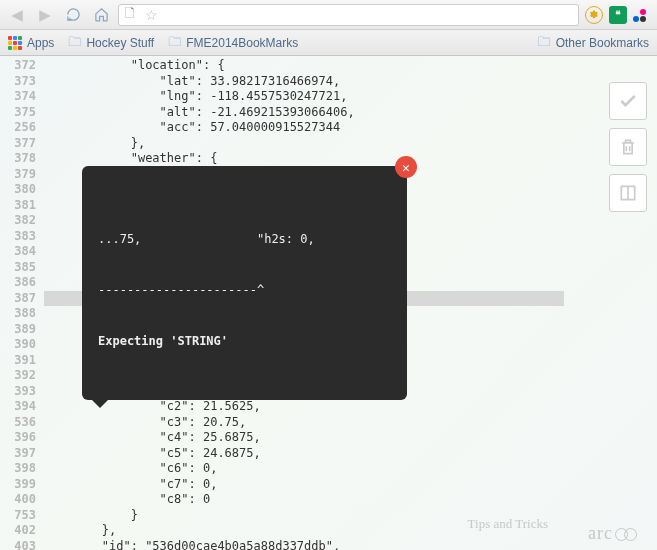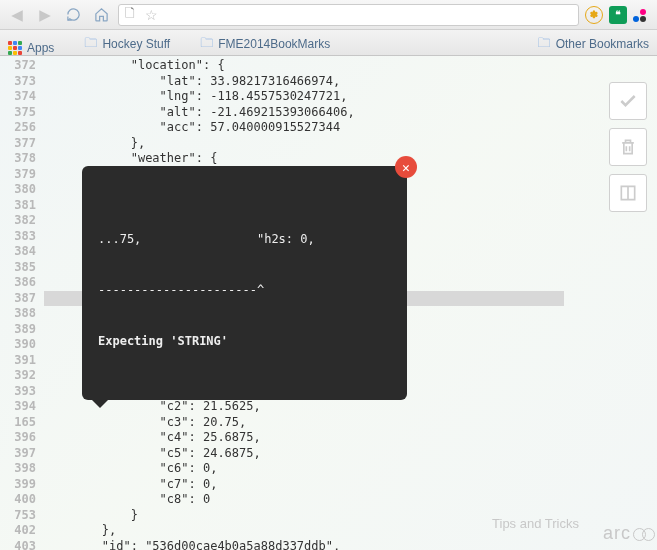--- a/index.html
+++ b/index.html
@@ -53,25 +53,25 @@
 .ext-yellow { border: 1px solid #e6a817; color: #e6a817; border-radius: 50%; }
 .ext-green { background: #0f9d58; color: #fff; }
 .ext-pink { color:#fff; width:6px; height:6px; border-radius:50%; box-shadow: 7px 0 0 #ff0084, 0 7px 0 #0063dc, 7px 7px 0 #333; margin-right:12px; margin-top:-6px; }
 
 
 .bookmarks-bar {
   height: 26px;
   background: linear-gradient(#f3f3f3, #e6e6e6);
   border-bottom: 1px solid #c6c6c6;
   display: flex;
-  align-items: flex-end;
+  align-items: center;
   padding: 0 8px;
   font-size: 12px;
   color: #4d6b8a;
-  gap: 30px;
+  gap: 14px;
 }
 .bm-item { display: flex; align-items: center; gap: 5px; cursor: pointer; }
 .bm-folder-icon { color: #7daae0; font-size: 13px; }
 .apps-icon {
   width: 14px; height: 14px;
   display: grid; grid-template-columns: repeat(3,1fr); grid-template-rows: repeat(3,1fr);
   gap: 1px;
 }
 .apps-icon span { width: 4px; height: 4px; border-radius: 1px; }
 .apps-icon span:nth-child(1){background:#e84438}
@@ -167,24 +167,25 @@
   border-radius: 50%;
   color: #fff;
   display: flex; align-items: center; justify-content: center;
   font-size: 13px; font-weight: bold;
   cursor: pointer;
 }
 
 
 .footer {
   position: absolute;
-  right: 2px; bottom: 6px;
-  display: flex; align-items: center; gap: 24px;
+  right: 20px; bottom: 6px;
+  display: flex; align-items: center; gap: 40px;
   color: #c8c8c8;
   font-size: 13px;
+  font-family: Liberation Serif, serif;
 }
 .logo {
   font-weight: 300; letter-spacing: 1px;
   font-size: 18px;
   display: flex; align-items: center; gap: 2px; margin-top: 20px;
 }
 .logo-loop {
   width: 22px; height: 14px; position: relative;
 }
 .logo-loop::before, .logo-loop::after {
@@ -290,21 +291,21 @@
         <div>385</div>
         <div>386</div>
         <div>387</div>
         <div>388</div>
         <div>389</div>
         <div>390</div>
         <div>391</div>
         <div>392</div>
         <div>393</div>
         <div>394</div>
-        <div>165</div>
+        <div>536</div>
         <div>396</div>
         <div>397</div>
         <div>398</div>
         <div>399</div>
         <div>400</div>
         <div>753</div>
         <div>402</div>
         <div>403</div>
       </div>
     <div class="code" id="code"><div class="code-line">            "location": {</div><div class="code-line">                "lat": 33.98217316466974,</div><div class="code-line">                "lng": -118.4557530247721,</div><div class="code-line">                "alt": -21.469215393066406,</div><div class="code-line">                "acc": 57.040000915527344</div><div class="code-line">            },</div><div class="code-line">            "weather": {</div><div class="code-line"></div><div class="code-line"></div><div class="code-line"></div><div class="code-line"></div><div class="code-line"></div><div class="code-line"></div><div class="code-line"></div><div class="code-line">                co1 : 0,</div><div class="code-line highlight">                "co2": 1375,</div><div class="code-line">                "h2s: 0,</div><div class="code-line">                "nh4: 0,</div><div class="code-line">                "voc": 957</div><div class="code-line">            },</div><div class="code-line">            "temp": {</div><div class="code-line">                "c1": 22,</div><div class="code-line">                "c2": 21.5625,</div><div class="code-line">                "c3": 20.75,</div><div class="code-line">                "c4": 25.6875,</div><div class="code-line">                "c5": 24.6875,</div><div class="code-line">                "c6": 0,</div><div class="code-line">                "c7": 0,</div><div class="code-line">                "c8": 0</div><div class="code-line">            }</div><div class="code-line">        },</div><div class="code-line">        "id": "536d00cae4b0a5a88d337ddb",</div></div>

